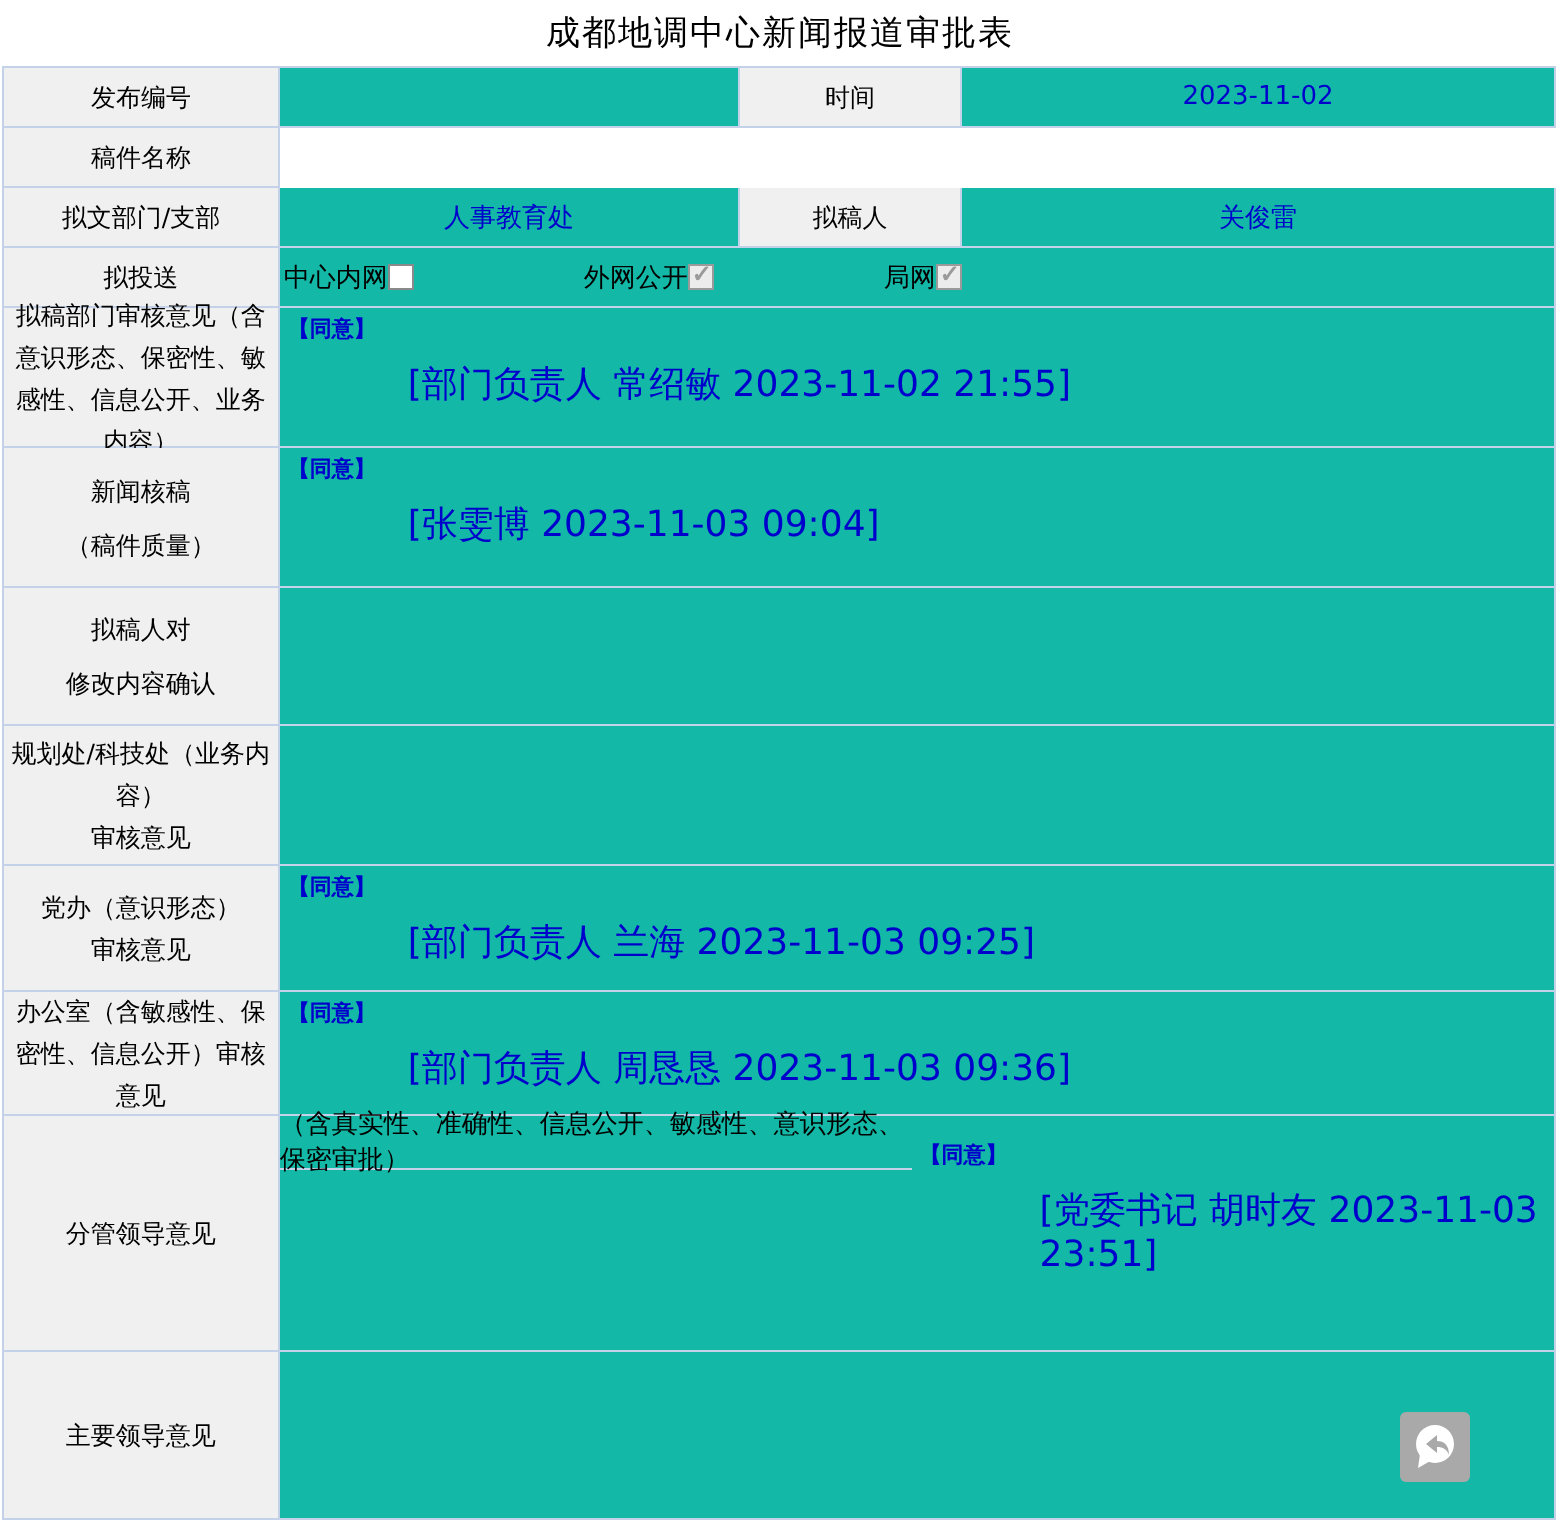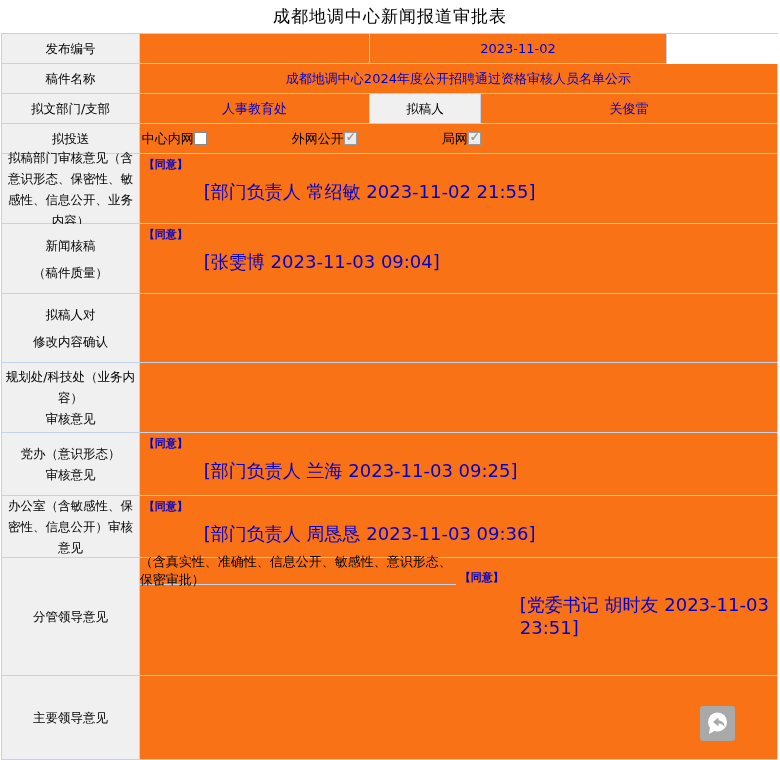--- a/index.html
+++ b/index.html
@@ -13,21 +13,21 @@
     font-size:17px;font-weight:normal;color:#000;letter-spacing:1px;
   }
   .tbl{
     width:776px;margin-left:1px;
     border-top:1px solid #c3d2e8;border-left:1px solid #c3d2e8;
   }
   .row{display:flex;}
   .c{
     box-sizing:border-box;
     border-right:1px solid #c3d2e8;border-bottom:1px solid #c3d2e8;
-    background:#f97316;
+    background:#14b8a6;
   }
   .hd{
     background:#f0f0f0;
     display:flex;align-items:center;justify-content:center;
     text-align:center;color:#000;padding:4px 3px;font-size:12.5px;
     line-height:21px;
   }
   .hd.wide-lh{line-height:27px;}
   .w-label{width:138px;}
   .w-val1{width:230px;}
@@ -77,26 +77,26 @@
 </head>
 <body>
 
 <div class="page-title">成都地调中心新闻报道审批表</div>
 
 <div class="tbl">
 
   <div class="row">
     <div class="c hd w-label h30">发布编号</div>
     <div class="c val w-val1 h30"></div>
+    <div class="c hd w-label2 h30">时间</div>
     <div class="c val w-val2 h30">2023-11-02</div>
   </div>
 
   <div class="row">
     <div class="c hd w-label h30">稿件名称</div>
-    <div class="c val w-full h30">成都地调中心2024年度公开招聘通过资格审核人员名单公示</div>
   </div>
 
   <div class="row">
     <div class="c hd w-label h30">拟文部门/支部</div>
     <div class="c val w-val1 h30">人事教育处</div>
     <div class="c hd w-label2 h30">拟稿人</div>
     <div class="c val w-val2 h30">关俊雷</div>
   </div>
 
   <div class="row">

